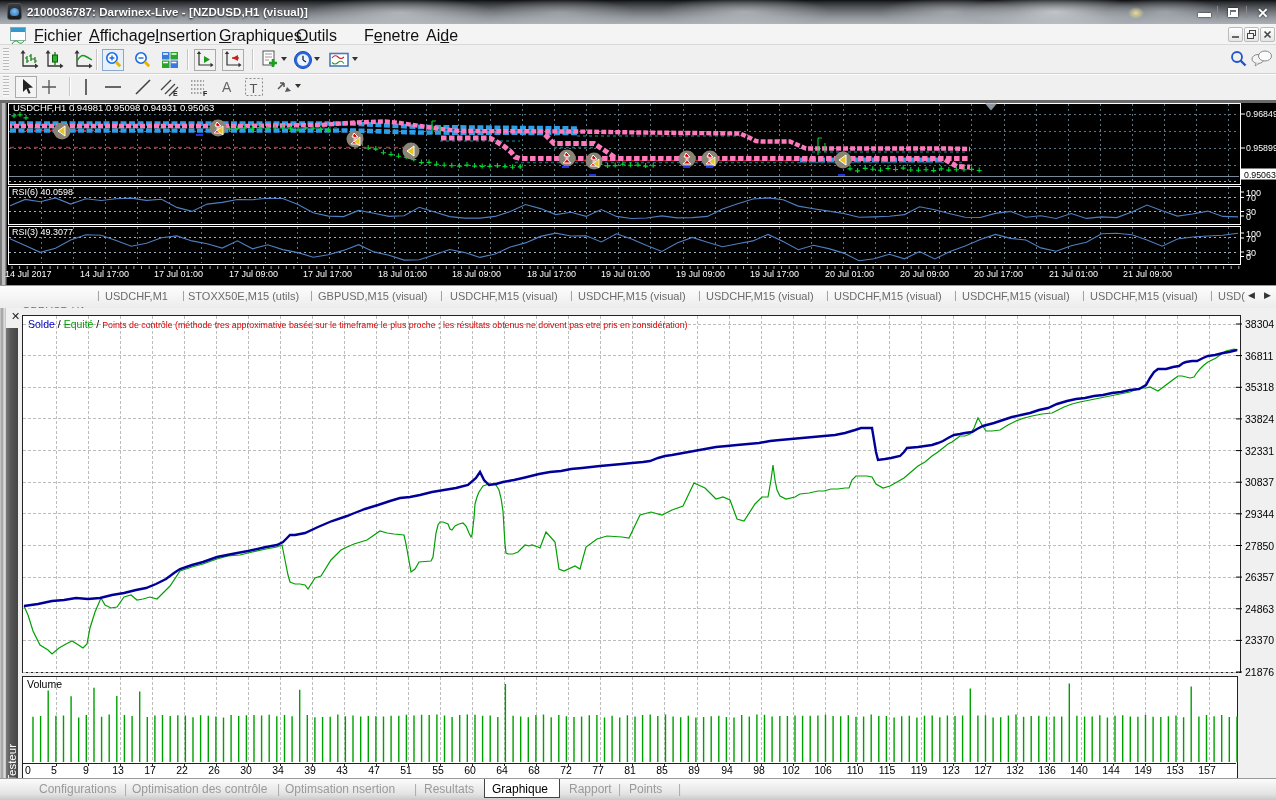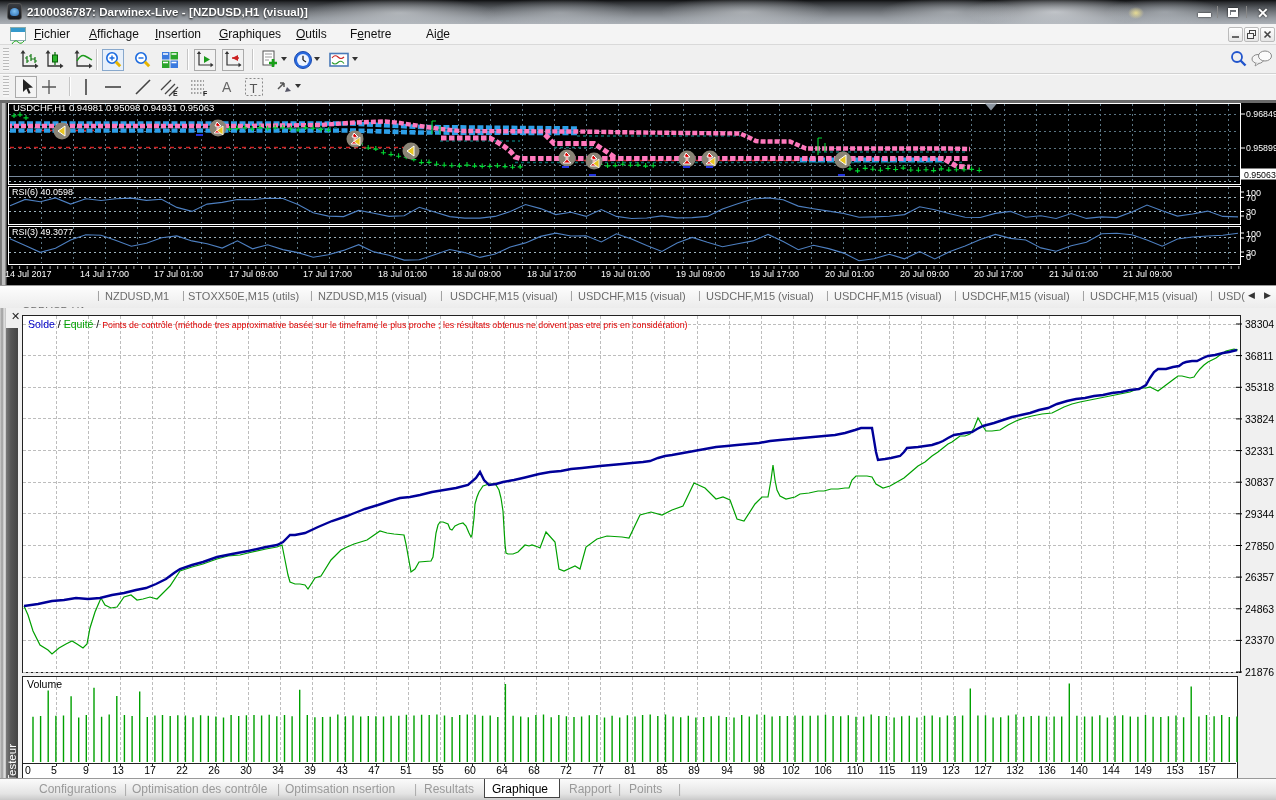--- a/index.html
+++ b/index.html
@@ -6,21 +6,21 @@
 .titlebar{left:0;top:0;width:1276px;height:24px;background:
  radial-gradient(ellipse 95px 16px at 400px 13px,rgba(215,219,223,.6),rgba(215,219,223,0)),
  radial-gradient(ellipse 75px 15px at 560px 13px,rgba(200,205,210,.45),rgba(200,205,210,0)),
  radial-gradient(ellipse 85px 16px at 745px 12px,rgba(215,219,223,.55),rgba(215,219,223,0)),
  radial-gradient(ellipse 70px 15px at 950px 12px,rgba(205,210,215,.5),rgba(205,210,215,0)),
  radial-gradient(ellipse 90px 17px at 1055px 12px,rgba(235,238,242,.65),rgba(235,238,242,0)),
  radial-gradient(ellipse 8px 6px at 1136px 13px,rgba(240,225,140,.9),rgba(240,225,140,0)),
  radial-gradient(ellipse 60px 14px at 1165px 12px,rgba(200,206,212,.5),rgba(200,206,212,0)),
  linear-gradient(#0e0f11 0%,#2b2d30 10%,#55595e 32%,#75797e 52%,#94999f 75%,#abb0b6 100%)}
 .titletext{left:27px;top:5.5px;color:#fff;font-size:11.5px;font-weight:bold;letter-spacing:0.1px;text-shadow:0 1px 2px #000}
-.menubar{left:0;top:24px;width:1276px;height:21px;background:#f4f4f4;border-bottom:1px solid #d9d9d9;font-size:12px;color:#111}
+.menubar{left:0;top:24px;width:1276px;height:21px;background:#f4f4f4;border-bottom:1px solid #d9d9d9;font-size:16px;color:#111}
 .menubar span{position:absolute;top:3px}
 .toolbars{left:0;top:46px;width:1276px;height:54px;background:#f0f0f0}
 .tbsep{position:absolute;left:0;top:73px;width:1276px;height:0;border-top:1px solid #d2d2d2;border-bottom:1px solid #fbfbfb}
 .chartedge{left:0;top:100px;width:1276px;height:3px;background:#6a6a6a}
 .dd{width:0;height:0;border-left:3.5px solid transparent;border-right:3.5px solid transparent;border-top:4px solid #333}
 .handle{position:absolute;width:3px;background:repeating-linear-gradient(#bbb 0 1px,#f6f6f6 1px 3px)}
 .vsep{position:absolute;width:2px;border-left:1px solid #c5c5c5;border-right:1px solid #fff}
 .tabrow{left:0;top:285px;width:1276px;height:23px;background:linear-gradient(#fdfdfd,#ececec);border-top:1px solid #9a9a9a;font-size:11px;color:#6b6b6b}
 .mdibtn{position:absolute;top:27px;width:15px;height:15px;background:linear-gradient(#fefefe,#e6e6e6);border:1px solid #bbb;border-radius:2px;color:#444;font-size:9px;text-align:center;line-height:13px}
 .tester{left:0;top:308px;width:1276px;height:492px;background:#f0f0f0}
@@ -41,21 +41,21 @@
     <div style="width:5px;height:3px;background:#fff;margin:2px auto 0"></div>
   </div>
 <div class="abs" style="left:1246px;top:6px;width:1px;height:12px;background:#888"></div>
 <div class="abs" style="left:1257px;top:5px;color:#fff;font-size:14px;font-weight:bold;text-shadow:0 0 2px #000">✕</div>
 <div class="abs menubar">
 <span style="left:34px"><u>F</u>ichier</span>
     <span style="left:89px"><u>A</u>ffichage</span>
     <span style="left:155px"><u>I</u>nsertion</span>
     <span style="left:219px"><u>G</u>raphiques</span>
     <span style="left:296px"><u>O</u>utils</span>
-    <span style="left:350px">F<u>e</u>netre</span>
+    <span style="left:364px">F<u>e</u>netre</span>
     <span style="left:426px">Ai<u>d</u>e</span>
 </div>
 <div class="abs" style="left:10px;top:27px;width:16px;height:14px;border:1px solid #8aa;background:#fff"><div style="height:4px;background:#39c"></div><svg width="14" height="8">
       <path d="M1,6 q3,-5 6,-2 t6,-1" stroke="#2a2" fill="none"></path>
     </svg></div>
 <div class="mdibtn" style="left:1228px"><svg width="13" height="13">
       <path d="M3,9 h7" stroke="#444" stroke-width="1.6"></path>
     </svg></div>
 <div class="mdibtn" style="left:1244px"><svg width="13" height="13">
       <rect x="4.5" y="2.5" width="6" height="5" fill="none" stroke="#444"></rect>
@@ -287,23 +287,23 @@
     <text x="750" y="174" font-size="9" fill="#fff">19 Jul 17:00</text>
     <text x="825" y="174" font-size="9" fill="#fff">20 Jul 01:00</text>
     <text x="900" y="174" font-size="9" fill="#fff">20 Jul 09:00</text>
     <text x="974" y="174" font-size="9" fill="#fff">20 Jul 17:00</text>
     <text x="1049" y="174" font-size="9" fill="#fff">21 Jul 01:00</text>
     <text x="1123" y="174" font-size="9" fill="#fff">21 Jul 09:00</text>
     <path d="M12.0,163 v3 M19.6,163 v3 M27.2,163 v3 M34.9,163 v3 M42.5,163 v3 M50.1,163 v3 M57.7,163 v3 M65.3,163 v3 M73.0,163 v3 M80.6,163 v3 M88.2,163 v3 M95.8,163 v3 M103.4,163 v3 M111.1,163 v3 M118.7,163 v3 M126.3,163 v3 M133.9,163 v3 M141.5,163 v3 M149.2,163 v3 M156.8,163 v3 M164.4,163 v3 M172.0,163 v3 M179.6,163 v3 M187.3,163 v3 M194.9,163 v3 M202.5,163 v3 M210.1,163 v3 M217.7,163 v3 M225.4,163 v3 M233.0,163 v3 M240.6,163 v3 M248.2,163 v3 M255.8,163 v3 M263.5,163 v3 M271.1,163 v3 M278.7,163 v3 M286.3,163 v3 M293.9,163 v3 M301.6,163 v3 M309.2,163 v3 M316.8,163 v3 M324.4,163 v3 M332.0,163 v3 M339.7,163 v3 M347.3,163 v3 M354.9,163 v3 M362.5,163 v3 M370.1,163 v3 M377.8,163 v3 M385.4,163 v3 M393.0,163 v3 M400.6,163 v3 M408.2,163 v3 M415.9,163 v3 M423.5,163 v3 M431.1,163 v3 M438.7,163 v3 M446.3,163 v3 M454.0,163 v3 M461.6,163 v3 M469.2,163 v3 M476.8,163 v3 M484.4,163 v3 M492.1,163 v3 M499.7,163 v3 M507.3,163 v3 M514.9,163 v3 M522.5,163 v3 M530.2,163 v3 M537.8,163 v3 M545.4,163 v3 M553.0,163 v3 M560.6,163 v3 M568.3,163 v3 M575.9,163 v3 M583.5,163 v3 M591.1,163 v3 M598.7,163 v3 M606.4,163 v3 M614.0,163 v3 M621.6,163 v3 M629.2,163 v3 M636.8,163 v3 M644.5,163 v3 M652.1,163 v3 M659.7,163 v3 M667.3,163 v3 M674.9,163 v3 M682.6,163 v3 M690.2,163 v3 M697.8,163 v3 M705.4,163 v3 M713.0,163 v3 M720.7,163 v3 M728.3,163 v3 M735.9,163 v3 M743.5,163 v3 M751.1,163 v3 M758.8,163 v3 M766.4,163 v3 M774.0,163 v3 M781.6,163 v3 M789.2,163 v3 M796.9,163 v3 M804.5,163 v3 M812.1,163 v3 M819.7,163 v3 M827.3,163 v3 M835.0,163 v3 M842.6,163 v3 M850.2,163 v3 M857.8,163 v3 M865.4,163 v3 M873.1,163 v3 M880.7,163 v3 M888.3,163 v3 M895.9,163 v3 M903.5,163 v3 M911.2,163 v3 M918.8,163 v3 M926.4,163 v3 M934.0,163 v3 M941.6,163 v3 M949.3,163 v3 M956.9,163 v3 M964.5,163 v3 M972.1,163 v3 M979.7,163 v3 M987.4,163 v3 M995.0,163 v3 M1002.6,163 v3 M1010.2,163 v3 M1017.8,163 v3 M1025.5,163 v3 M1033.1,163 v3 M1040.7,163 v3 M1048.3,163 v3 M1055.9,163 v3 M1063.6,163 v3 M1071.2,163 v3 M1078.8,163 v3 M1086.4,163 v3 M1094.0,163 v3 M1101.7,163 v3 M1109.3,163 v3 M1116.9,163 v3 M1124.5,163 v3 M1132.1,163 v3 M1139.8,163 v3 M1147.4,163 v3 M1155.0,163 v3 M1162.6,163 v3 M1170.2,163 v3 M1177.9,163 v3 M1185.5,163 v3 M1193.1,163 v3 M1200.7,163 v3 M1208.3,163 v3 M1216.0,163 v3 M1223.6,163 v3 M1231.2,163 v3 M1238.8,163 v3" stroke="#aaa" stroke-width="1"></path>
   </svg>
 <div class="abs tabrow">
     <span class="abs" style="left:22px;top:19px">GBPUSD,H1</span>
-    <span class="abs" style="left:105px;top:4px">NZDUSD,M1</span>
+    <span class="abs" style="left:105px;top:4px">USDCHF,M1</span>
     <span class="abs" style="left:188px;top:4px">STOXX50E,M15 (utils)</span>
-    <span class="abs" style="left:318px;top:4px">NZDUSD,M15 (visual)</span>
+    <span class="abs" style="left:318px;top:4px">GBPUSD,M15 (visual)</span>
     <span class="abs" style="left:450px;top:4px">USDCHF,M15 (visual)</span>
     <span class="abs" style="left:578px;top:4px">USDCHF,M15 (visual)</span>
     <span class="abs" style="left:706px;top:4px">USDCHF,M15 (visual)</span>
     <span class="abs" style="left:834px;top:4px">USDCHF,M15 (visual)</span>
     <span class="abs" style="left:962px;top:4px">USDCHF,M15 (visual)</span>
     <span class="abs" style="left:1090px;top:4px">USDCHF,M15 (visual)</span>
     <span class="abs" style="left:1218px;top:4px">USD(</span>
     <span class="abs" style="left:97px;top:3px;color:#999">|</span>
     <span class="abs" style="left:182px;top:3px;color:#999">|</span>
     <span class="abs" style="left:310px;top:3px;color:#999">|</span>

